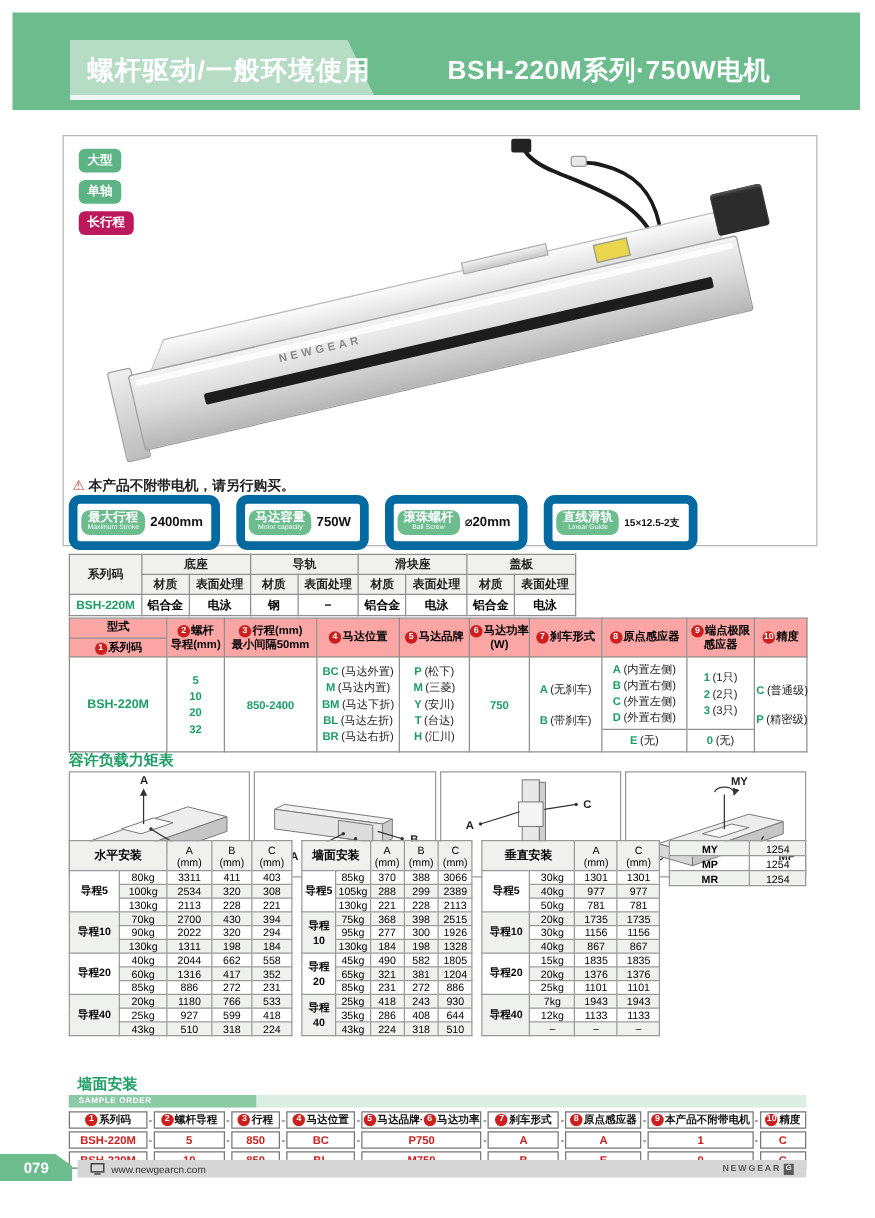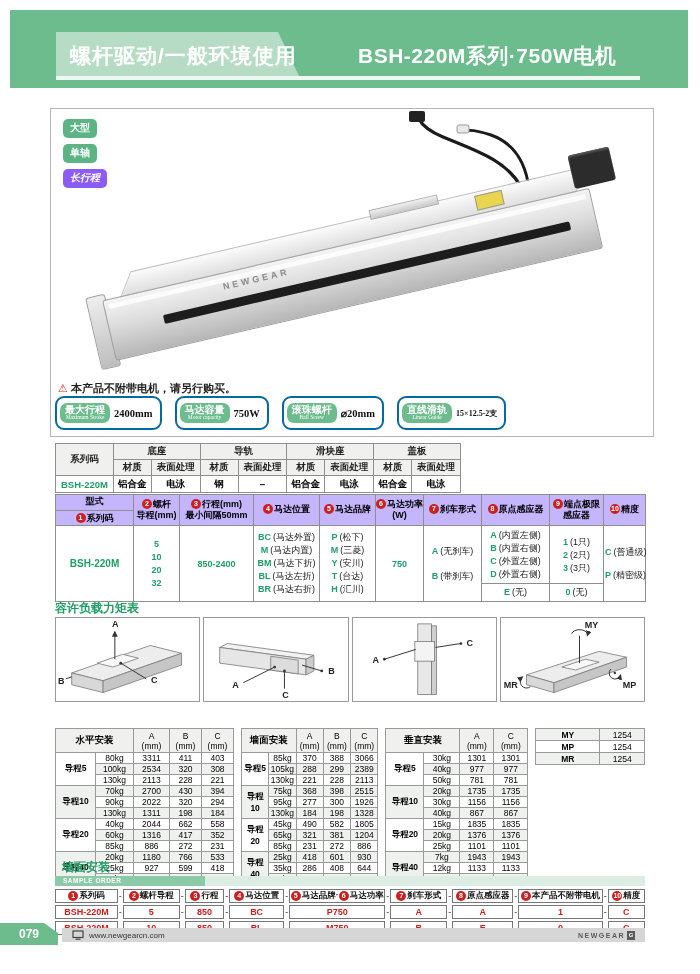--- a/index.html
+++ b/index.html
@@ -13,42 +13,42 @@
                 clip-path:polygon(0 0, 91% 0, 100% 100%, 0 100%); }
   .banner-underline { position:absolute; left:46px; right:48px; bottom:8px; height:4px; background:#eef7f1; }
   .banner-title-left { position:absolute; left:60px; top:32px; font-size:21px; font-weight:bold; color:#ffffff; letter-spacing:1px; }
   .banner-title-right { position:absolute; left:348px; top:32px; font-size:21px; font-weight:bold; color:#ffffff; letter-spacing:0.5px; }
 
   
   .product-box { position:absolute; left:50px; top:108px; width:604px; height:329px; border:1px solid #b5b5b5; background:#fff; }
   .tags { position:absolute; left:12px; top:10px; display:flex; flex-direction:column; gap:6px; align-items:flex-start; }
   .tag { font-size:10px; font-weight:bold; color:#fff; padding:2px 7px 3px; border-radius:5px; }
   .tag.green { background:#5cb485; }
-  .tag.red { background:#8b5cf6;font-style:italic; }
+  .tag.red { background:#be185d; }
 
   
   .photo { position:absolute; inset:0; overflow:hidden; }
   .act-wrap { position:absolute; left:55px; top:120px; width:500px; height:120px; transform:rotate(-13deg); }
   .act-top { position:absolute; left:26px; top:-8px; width:468px; height:24px; background:linear-gradient(180deg,#fbfbfb,#dedede); border:1px solid #bdbdbd; transform:skewX(-35deg); }
   .act-body { position:absolute; left:0; top:14px; width:500px; height:62px; background:linear-gradient(180deg,#f4f4f4 0%,#dcdcdc 45%,#b6b6b6 100%); border:1px solid #9f9f9f; border-radius:3px; }
   .act-slot { position:absolute; left:55px; right:26px; top:27px; height:9px; background:#1d1d1d; border-radius:2px; }
   .act-hl { position:absolute; left:4px; right:4px; top:4px; height:5px; background:#ffffffcc; border-radius:2px; }
   .act-brand { position:absolute; left:120px; top:8px; font-size:9px; font-weight:bold; color:#8a8a8a; letter-spacing:3px; }
   .act-capL { position:absolute; left:-16px; top:8px; width:20px; height:74px; background:linear-gradient(180deg,#eeeeee,#bdbdbd); border:1px solid #9f9f9f; border-radius:3px; }
   .act-motor { position:absolute; right:-28px; top:-22px; width:42px; height:34px; background:#2c2c2c; border-radius:3px; box-shadow:inset 0 2px 2px #555; }
   .act-label { position:absolute; right:86px; top:-4px; width:28px; height:15px; background:#e9d64e; border:1px solid #999; }
   .act-sensor { position:absolute; right:150px; top:-14px; width:70px; height:10px; background:linear-gradient(180deg,#f0f0f0,#c9c9c9); border:1px solid #aaa; }
   .cables { position:absolute; left:0; top:0; width:604px; height:200px; pointer-events:none; }
 
   .warn-note { position:absolute; left:58px; top:381px; font-size:11px; font-weight:bold; color:#222; }
   .warn-ico { color:#c5342f; margin-right:3px; font-weight:bold; }
 
   
   .badges { position:absolute; left:55px; top:396px; width:590px; display:flex; gap:13px; }
-  .badge { display:flex; align-items:center; gap:4px; border:2px solid #0369a1; border-radius:9px; background:#fff; padding:3px 7px 3px 3px; height:34px;font-family:Liberation Serif, serif; }
+  .badge { display:flex; align-items:center; gap:4px; border:7px solid #0369a1; border-radius:9px; background:#fff; padding:3px 7px 3px 3px; height:44px; }
   .badge-chip { background:#6cbc8e; border-radius:7px; color:#fff; padding:2px 5px; text-align:center; line-height:1.05; }
   .badge-cn { font-size:10px; font-weight:bold; display:block; white-space:nowrap; }
   .badge-en { font-size:5.5px; display:block; white-space:nowrap; }
   .badge-val { font-size:10.5px; font-weight:bold; color:#111; white-space:nowrap; }
   .badge-val.small { font-size:8px; }
 
   
   table { border-collapse:collapse; }
   .grid th, .grid td { border:1px solid #8f8f8f; }
 
@@ -56,21 +56,21 @@
   .series { position:absolute; left:55px; top:443px; width:406px; font-size:9.5px; }
   .series th { background:#f0f0ee; font-weight:bold; color:#222; height:16px; }
   .series td { background:#fff; text-align:center; height:17px; font-weight:bold; }
   .series .corner { width:58px; }
   .series .mat { width:38px;text-align:center; }
   .series .surf { width:49px; }
   .series .code { color:#1e9e66; font-weight:bold; }
 
   
   .model { position:absolute; left:55px; top:494px; width:590px; font-size:9px; table-layout:fixed; }
-  .model th { background:#c4b5fd; font-weight:bold; vertical-align:middle; padding:1px 0; height:30px; line-height:11.5px; }
+  .model th { background:#fca5a5; font-weight:bold; vertical-align:middle; padding:1px 0; height:30px; line-height:11.5px; }
   .model td { background:#fff; vertical-align:middle; text-align:center; height:76px; padding:2px 1px; }
   .model .th-top { border-bottom:1px solid #8f8f8f; padding-bottom:2px; margin-bottom:2px; }
   .cnum { display:inline-block; min-width:10px; height:10px; line-height:10px; border-radius:50%; background:#cc2020; color:#fff; font-size:7px; font-weight:bold; text-align:center; margin-right:1px; vertical-align:1px; padding:0 1px; }
   .gtext { color:#1e9e66; font-weight:bold; }
   .opt { line-height:13px; white-space:nowrap; }
   .opt .code { color:#1e9e66; font-weight:bold; margin-right:2px; }
   .opt .desc { color:#222; }
   .line { line-height:13px; color:#1e9e66; font-weight:bold; }
   .cell-split { display:flex; flex-direction:column; height:72px; }
   .cell-split .main { flex:1; display:flex; flex-direction:column; justify-content:center; }
@@ -81,21 +81,21 @@
   
   .sec-title { position:absolute; font-size:12px; font-weight:bold; color:#1e9e66; }
 
   
   .diagrams { position:absolute; left:55px; top:617px; width:590px; display:flex; gap:3px; }
   .dia { position:relative; width:146px; height:85px; border:1px solid #9a9a9a; background:#fff; }
   .dia svg { position:absolute; inset:0; }
   .dlabel { position:absolute; font-size:9px; font-weight:bold; color:#222; }
 
   
-  .loads { position:absolute; left:55px; top:728px; width:590px; display:flex; gap:7px; align-items:flex-start; }
+  .loads { position:absolute; left:55px; top:672px; width:590px; display:flex; gap:7px; align-items:flex-start; }
   .lt { font-size:8.5px; table-layout:fixed; }
   .lt th, .lt td { border:1px solid #9a9a9a; text-align:center; }
   .lt th { background:#f0f0ee; font-weight:bold; }
   .lt .lt-title { height:24px; font-size:9.5px; }
   .lt .lt-col { white-space:pre-line; line-height:10px; font-weight:normal; }
   .lt tbody td { height:11px; padding:0 1px; background:#fff; }
   .lt tbody tr:nth-child(even) td { background:#eef1ee; }
   .lt tbody td.lead { background:#fff; font-weight:bold; }
   .lt tbody tr.gstart td { border-top:1px solid #c4b5fd; }
   .lt { border:1px solid #555; }
@@ -576,21 +576,21 @@
           <tr>
             <td>85kg</td>
             <td>231</td>
             <td>272</td>
             <td>886</td>
           </tr>
           <tr class="gstart">
             <td rowspan="3" class="lead">导程40</td>
             <td>25kg</td>
             <td>418</td>
-            <td>601</td>
+            <td>243</td>
             <td>930</td>
           </tr>
           <tr>
             <td>35kg</td>
             <td>286</td>
             <td>408</td>
             <td>644</td>
           </tr>
           <tr>
             <td>43kg</td>

